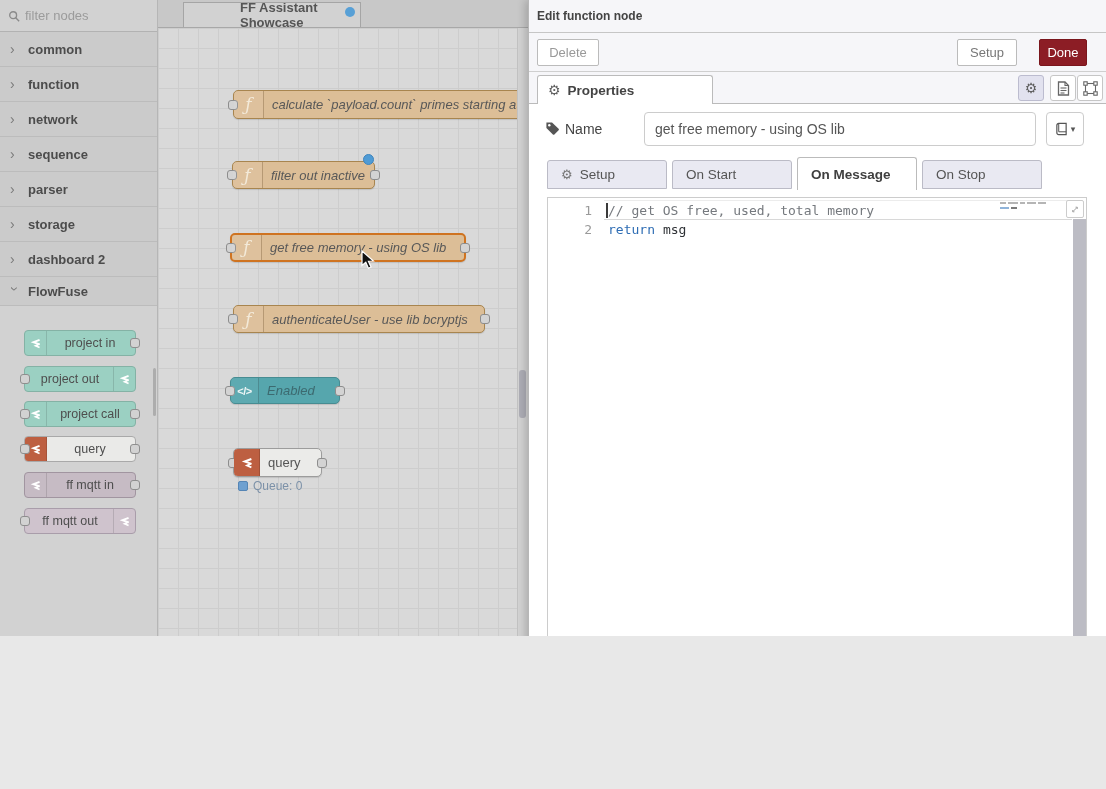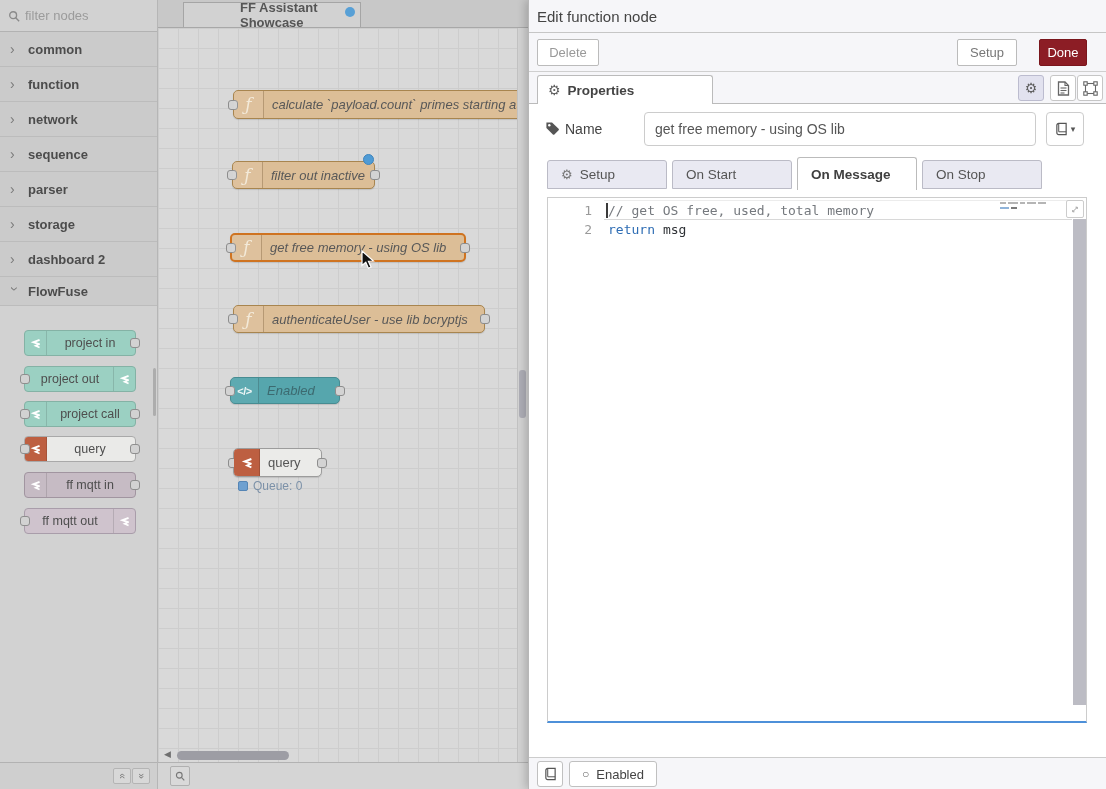--- a/index.html
+++ b/index.html
@@ -1,19 +1,19 @@
 <!DOCTYPE html>
 <html><head>
 <meta charset="utf-8">
 <style>
   *{box-sizing:border-box;margin:0;padding:0;}
   html,body{background:#e8e8e8;}
   button{font-family:inherit;padding:4px;cursor:default;}
   input{font-family:inherit;}
-  .app{position:relative;width:1106px;height:789px;overflow:hidden;background:#d9d9d9;
+  .app{position:relative;width:1106px;height:636px;overflow:hidden;background:#d9d9d9;
        font-family:"Liberation Sans",sans-serif;font-size:13px;color:#444;}
 
   
   .palette{position:absolute;left:0;top:0;width:158px;height:789px;background:#d2d2d2;border-right:1px solid #b6b6b6;z-index:5;}
   .pal-search{position:absolute;left:0;top:0;right:0;height:32px;border-bottom:1px solid #b2b2b2;display:flex;align-items:center;padding-left:8px;gap:5px;}
   .pal-search-input{border:none;background:transparent;outline:none;font-size:13px;color:#666;width:112px;}
   .pal-search-input::placeholder{color:#9b9b9b;}
   .pal-cat{position:absolute;left:0;right:0;height:35px;background:#cbcbcb;border-bottom:1px solid:#bcbcbc;border-bottom:1px solid #bcbcbc;display:flex;align-items:center;gap:9px;padding-left:10px;}
   .pal-cat-label{font-weight:bold;color:#4c4c4c;font-size:13px;}
   .chev{color:#7b7b7b;font-size:14px;width:9px;display:inline-block;line-height:1;}
@@ -68,21 +68,21 @@
   .nstatus-label{font-size:12px;color:#7c91a8;}
   .vtrack{position:absolute;right:0;top:0;bottom:0;width:11px;background:#d3d3d3;border-left:1px solid #c2c2c2;}
   .vthumb{position:absolute;right:2px;top:342px;width:7px;height:48px;background:#aeaeb6;border-radius:3px;}
   .harrow{position:absolute;left:6px;top:721px;color:#6f6f6f;font-size:9px;}
   .hthumb{position:absolute;left:19px;top:723px;width:112px;height:9px;background:#9d9da4;border-radius:5px;}
   .cursor-arrow{position:absolute;left:203px;top:222px;}
 
   
   .tray{position:absolute;left:528px;top:0;width:578px;height:789px;background:#fff;border-left:1px solid #b7b7b7;box-shadow:-3px 0 8px rgba(0,0,0,0.18);}
   .tray-header{position:absolute;left:0;right:0;top:0;height:33px;background:#f6f6f9;border-bottom:1px solid #c6c6c6;display:flex;align-items:center;padding-left:8px;}
-  .tray-title{font-weight:normal;font-size:15px;color:#444;}
+  .tray-title{font-weight:bold;font-size:12px;color:#444;}
   .tray-toolbar{position:absolute;left:0;right:0;top:33px;height:39px;background:#f6f6f9;border-bottom:1px solid #cfcfcf;}
   .tbtn{position:absolute;top:6px;height:27px;border:1px solid #bbb;border-radius:2px;background:#fff;font-size:13px;display:flex;align-items:center;justify-content:center;}
   .t-del{left:8px;width:62px;color:#999;}
   .t-cancel{right:89px;width:60px;color:#777;}
   .t-done{right:19px;width:48px;background:#8c1d25;border-color:#7a161d;color:#fff;}
   .props-row{position:absolute;left:0;right:0;top:72px;height:32px;background:#f6f6f9;border-bottom:1px solid #bbb;}
   .props-tab{position:absolute;left:8px;top:3px;bottom:-1px;width:176px;background:#fff;border:1px solid #bbb;border-bottom:none;border-radius:3px 3px 0 0;display:flex;align-items:center;gap:7px;padding-left:10px;z-index:2;}
   .plabel{font-weight:bold;color:#444;font-size:13.5px;}
   .gear{color:#5f5f5f;font-size:14px;line-height:1;}
   .gear.small{font-size:13px;color:#777;}

